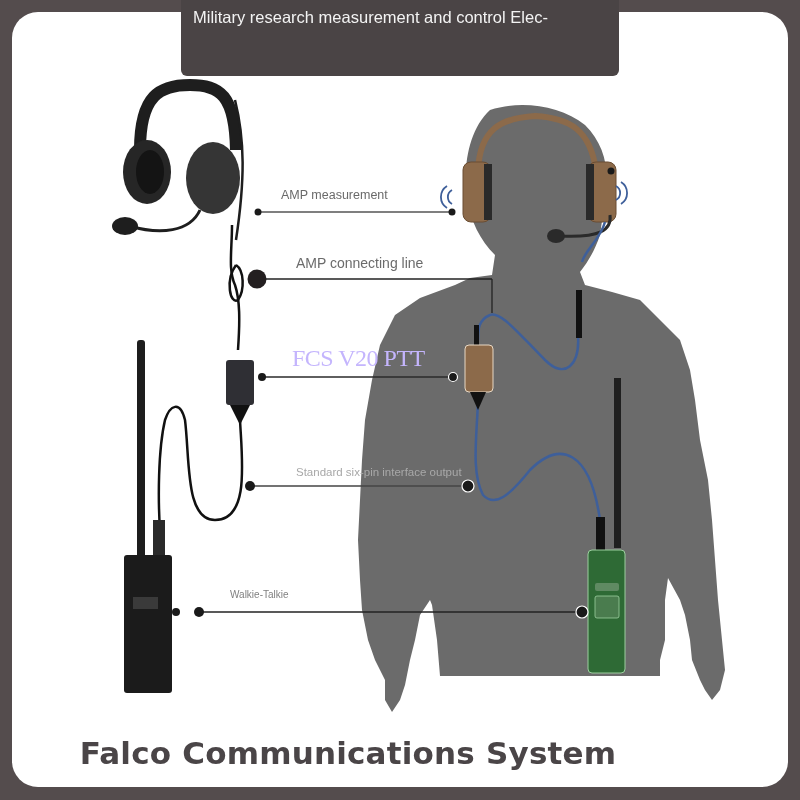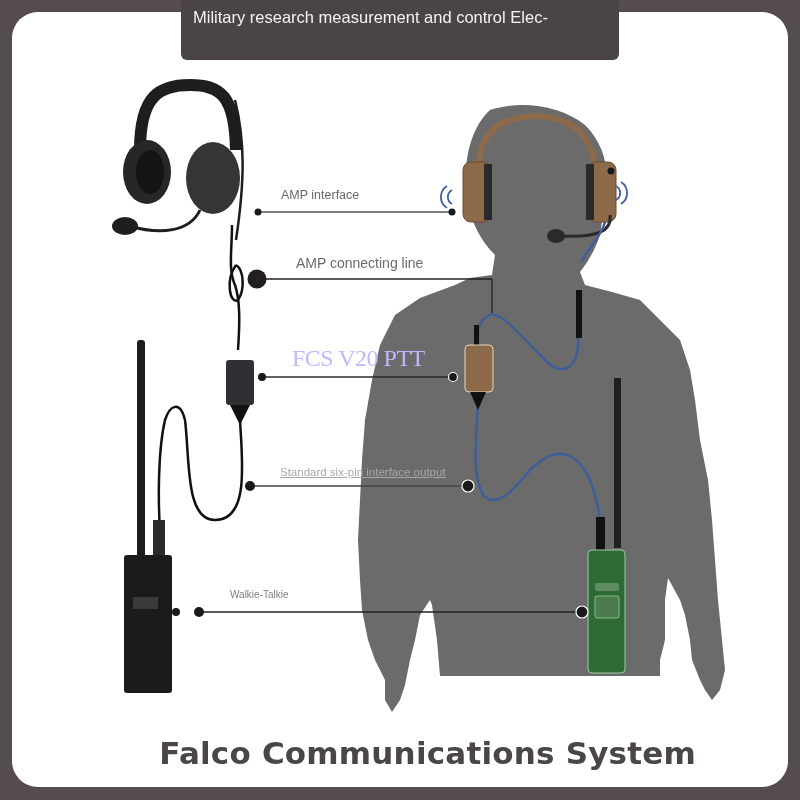--- a/index.html
+++ b/index.html
@@ -1,27 +1,27 @@
 <!DOCTYPE html>
 <html><head>
 <meta charset="utf-8">
 <style>
   html, body { margin:0; padding:0; }
   body { width:800px; height:800px; background:#544c4d; position:relative; overflow:hidden; font-family:"Liberation Sans", sans-serif; }
   .panel { position:absolute; left:12px; top:12px; width:776px; height:775px; background:#ffffff; border-radius:26px; overflow:hidden; }
-  .banner { position:absolute; left:181px; top:0px; width:438px; height:60px; background:#4a4445; border-radius:0 0 6px 6px; color:#f3f3f3; font-size:16.5px; line-height:20px; padding:7px 0 0 12px; box-sizing:border-box; z-index:5; }
+  .banner { position:absolute; left:181px; top:0px; width:438px; height:76px; background:#4a4445; border-radius:0 0 6px 6px; color:#f3f3f3; font-size:16.5px; line-height:20px; padding:7px 0 0 12px; box-sizing:border-box; z-index:5; }
   .banner span { display:block; }
-  .footer-title { position:absolute; left:0; width:696px; top:735px; text-align:right; font-family:"DejaVu Sans", sans-serif; font-weight:bold; font-size:31px; color:#4a4547; letter-spacing:0.2px; z-index:5; }
+  .footer-title { position:absolute; left:0; width:696px; top:735px; text-align:center; font-family:"DejaVu Sans", sans-serif; font-weight:bold; font-size:31px; color:#4a4547; letter-spacing:0.2px; z-index:5; }
   .bottom-band { position:absolute; left:0; top:787px; width:800px; height:13px; background:#544c4d; z-index:6; }
   svg.scene { position:absolute; left:0; top:0; z-index:2; }
   .label { position:absolute; z-index:4; white-space:nowrap; }
   .lbl-amp-head { left:281px; top:188px; font-size:12.5px; color:#6a6a6a; }
   .lbl-amp-line { left:296px; top:255px; font-size:14px; color:#6b6b6b; }
   .lbl-ptt { left:292px; top:345px; font-size:24px; color:#c4b5fd; font-family:Liberation Serif, serif; font-weight:normal; letter-spacing:-0.5px; }
-  .lbl-six { left:280px; top:466px; font-size:11.5px; color:#a8a8a8;text-decoration:underline; }
+  .lbl-six { left:296px; top:466px; font-size:11.5px; color:#a8a8a8; }
   .lbl-walkie { left:230px; top:589px; font-size:10px; color:#808080; }
 </style>
 </head>
 <body>
 
 <div class="panel"></div>
 
 <div class="banner">
   <span>Military research measurement and control Elec-</span>
 </div>
@@ -110,20 +110,20 @@
     <line x1="250" y1="486" x2="468" y2="486" stroke="#444" stroke-width="1.3"></line>
     <circle cx="250" cy="486" r="5" fill="#1a1a1a"></circle>
     <circle cx="468" cy="486" r="6" fill="#1a1a1a" stroke="#fff" stroke-width="1.2"></circle>
 
     <line x1="199" y1="612" x2="582" y2="612" stroke="#222" stroke-width="1.3"></line>
     <circle cx="199" cy="612" r="5" fill="#1a1a1a"></circle>
     <circle cx="582" cy="612" r="6" fill="#1a1a1a" stroke="#fff" stroke-width="1.2"></circle>
   </g>
 </svg>
 
-<div class="label lbl-amp-head">AMP interface</div>
+<div class="label lbl-amp-head">AMP measurement</div>
 <div class="label lbl-amp-line">AMP connecting line</div>
 <div class="label lbl-ptt">FCS V20 PTT</div>
 <div class="label lbl-six">Standard six-pin interface output</div>
 <div class="label lbl-walkie">Walkie-Talkie</div>
 
 <div class="footer-title">Falco Communications System</div>
 <div class="bottom-band"></div>
 
 </body></html>

